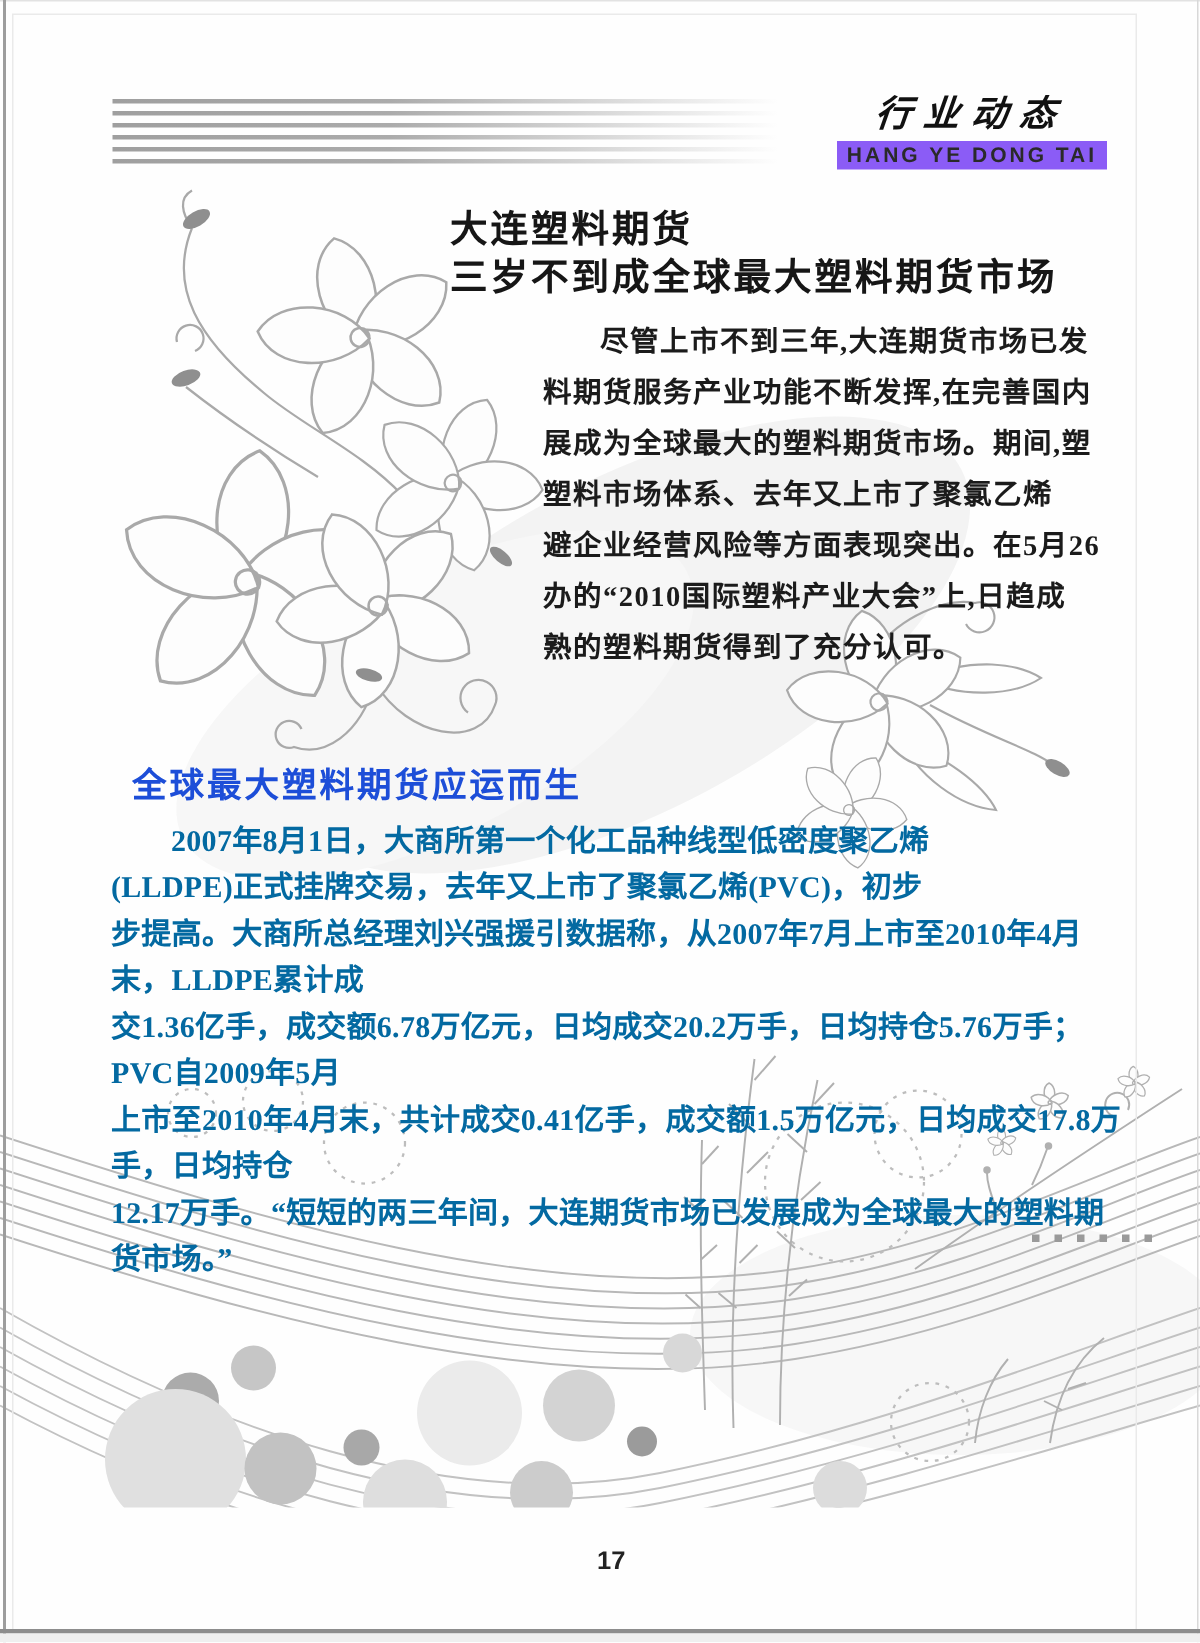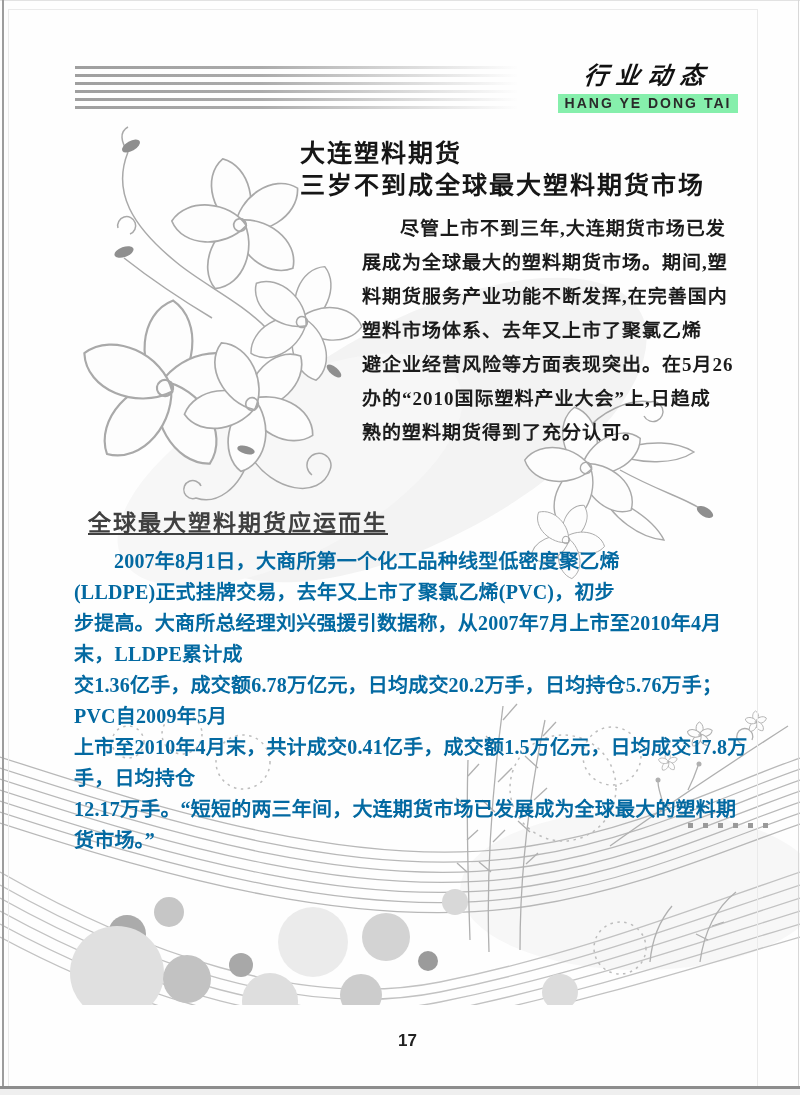--- a/index.html
+++ b/index.html
@@ -21,21 +21,21 @@
   .rules{position:absolute;left:75px;top:66px;width:462px;}
   .rule{height:3px;margin-bottom:5px;
     background:linear-gradient(90deg,#9f9f9f 0%,#ababab 40%,rgba(180,180,180,0) 96%);}
   .masthead{position:absolute;top:56px;right:52px;width:200px;text-align:center;}
   .rubric{
     font-family:"Liberation Serif","DejaVu Serif",serif;
     font-style:italic;font-weight:bold;font-size:24px;letter-spacing:8px;
     color:#111;transform:skewX(-6deg);
   }
   .rubric-box{
-    display:inline-block;margin-top:3px;background:#86efac;color:#2a2a2a;
+    display:inline-block;margin-top:3px;background:#8b5cf6;color:#2a2a2a;
     font-family:"Liberation Sans","DejaVu Sans",sans-serif;
     font-weight:bold;font-size:14px;letter-spacing:2px;padding:1px 7px 2px;
   }
 
   
   .title-block{
     position:absolute;top:137px;left:300px;right:56px;
     font-family:"Liberation Sans","DejaVu Sans",sans-serif;
     font-weight:800;font-size:25px;line-height:32px;letter-spacing:2px;color:#161616;
   }
@@ -44,21 +44,21 @@
   .intro{
     position:absolute;left:362px;top:212px;width:386px;
     font-size:19px;font-weight:bold;line-height:34px;letter-spacing:1px;color:#1b1b1b;
   }
   .indent{text-indent:2em;}
 
   
   .section-heading{
     position:absolute;left:88px;top:504px;margin:0;
     font-family:"Liberation Sans","DejaVu Sans",sans-serif;
-    font-weight:800;font-size:23px;letter-spacing:2px;color:#404040;text-decoration:underline;
+    font-weight:800;font-size:23px;letter-spacing:2px;color:#1d4ed8;
   }
 
   
   .body-text{
     position:absolute;left:74px;top:546px;width:676px;
     font-size:20px;font-weight:bold;line-height:31px;letter-spacing:0.2px;color:#0369a1;
   }
 
   .page-number{
     position:absolute;left:0;top:1031px;width:815px;text-align:center;
@@ -247,22 +247,22 @@
     <div class="rubric-box">HANG YE DONG TAI</div>
   </div>
 
   <div class="title-block">
     <div>大连塑料期货</div>
     <div>三岁不到成全球最大塑料期货市场</div>
   </div>
 
   <div class="intro">
     <div class="indent">尽管上市不到三年,大连期货市场已发</div>
+    <div>料期货服务产业功能不断发挥,在完善国内</div>
     <div>展成为全球最大的塑料期货市场。期间,塑</div>
-    <div>料期货服务产业功能不断发挥,在完善国内</div>
     <div>塑料市场体系、去年又上市了聚氯乙烯</div>
     <div>避企业经营风险等方面表现突出。在5月26</div>
     <div>办的“2010国际塑料产业大会”上,日趋成</div>
     <div>熟的塑料期货得到了充分认可。</div>
   </div>
 
   <h2 class="section-heading">全球最大塑料期货应运而生</h2>
 
   <div class="body-text">
     <div class="indent">2007年8月1日，大商所第一个化工品种线型低密度聚乙烯</div>

